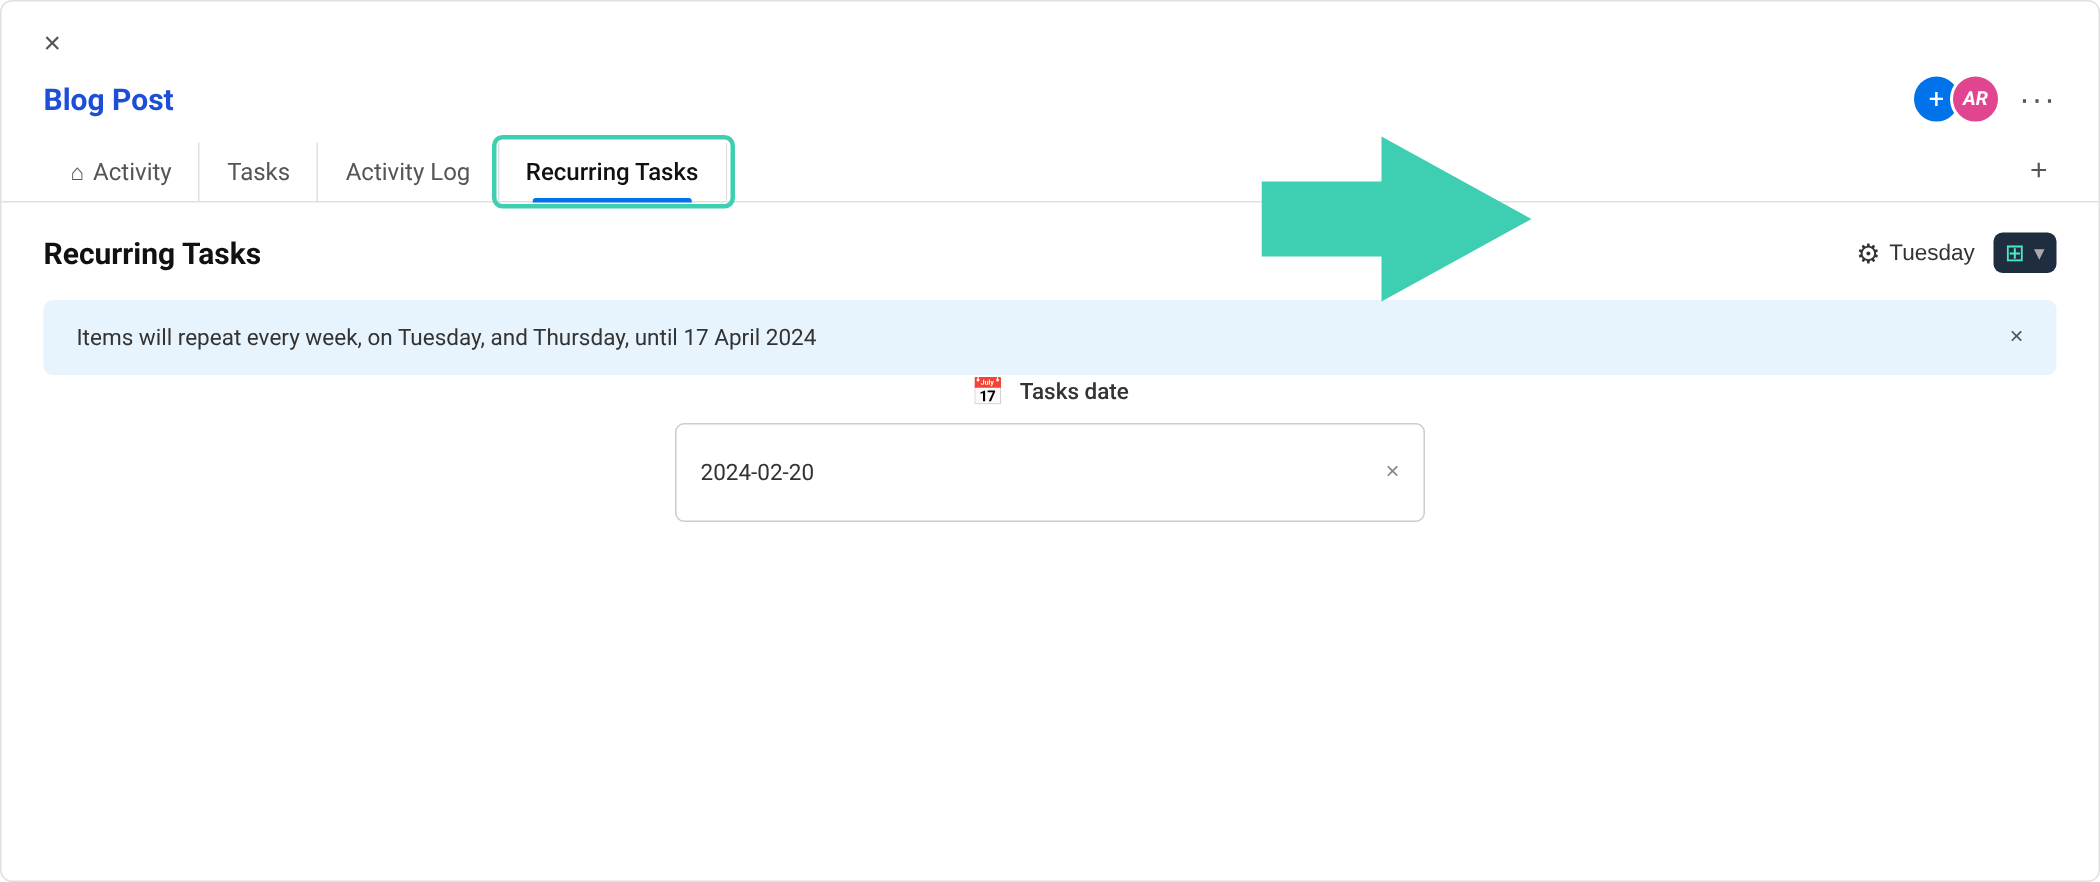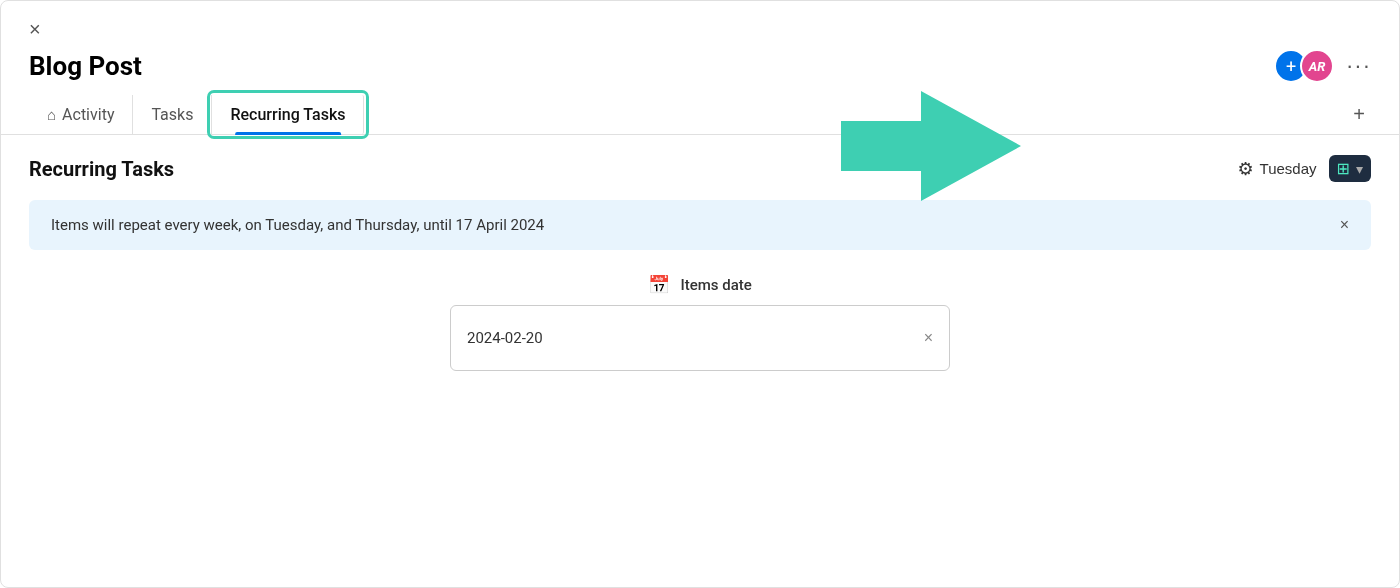--- a/index.html
+++ b/index.html
@@ -40,23 +40,23 @@
     }
 
     .title-row {
       display: flex;
       align-items: center;
       padding: 10px 28px 0 28px;
       justify-content: space-between;
     }
 
     .modal-title {
-      font-size: 26px;
+      font-size: 20px;
       font-weight: 700;
-      color: #000000;
+      color: #1d4ed8;
     }
 
     .header-actions {
       display: flex;
       align-items: center;
       gap: 12px;
     }
 
     .avatar-add {
       display: flex;
@@ -226,21 +226,20 @@
     }
 
     
     .info-banner {
       background: #e8f4fd;
       border-radius: 6px;
       padding: 16px 22px;
       display: flex;
       align-items: center;
       justify-content: space-between;
-      margin-bottom: 24px;
       font-size: 15px;
       color: #333;
     }
 
     .info-banner-close {
       background: none;
       border: none;
       cursor: pointer;
       font-size: 16px;
       color: #555;
@@ -322,20 +321,23 @@
 
       <div class="tab-item">
         <span style="font-size:15px;">⌂</span>
         <span>Activity</span>
       </div>
 
       <div class="tab-item">
         <span>Tasks</span>
       </div>
 
+      <div class="tab-item">
+        <span>Activity Log</span>
+      </div>
 
       <div class="tab-item active-highlighted">
         <span>Recurring Tasks</span>
       </div>
 
     </div>
     <button class="tab-add-btn">+</button>
   </div>
 
   <svg class="arrow-svg" width="200" height="130" viewBox="0 0 200 130">
@@ -359,21 +361,21 @@
     </div>
 
     <div class="info-banner">
       <span>Items will repeat every week, on Tuesday, and Thursday, until 17 April 2024</span>
       <button class="info-banner-close">×</button>
     </div>
 
     <div class="field-section">
       <div class="field-label-row">
         <span class="date-icon">📅</span>
-        <span>Items date</span>
+        <span>Tasks date</span>
       </div>
       <div class="date-input-row">
         <span>2024-02-20</span>
         <button class="date-clear-btn">×</button>
       </div>
     </div>
 
   </div>
 
 </div>

